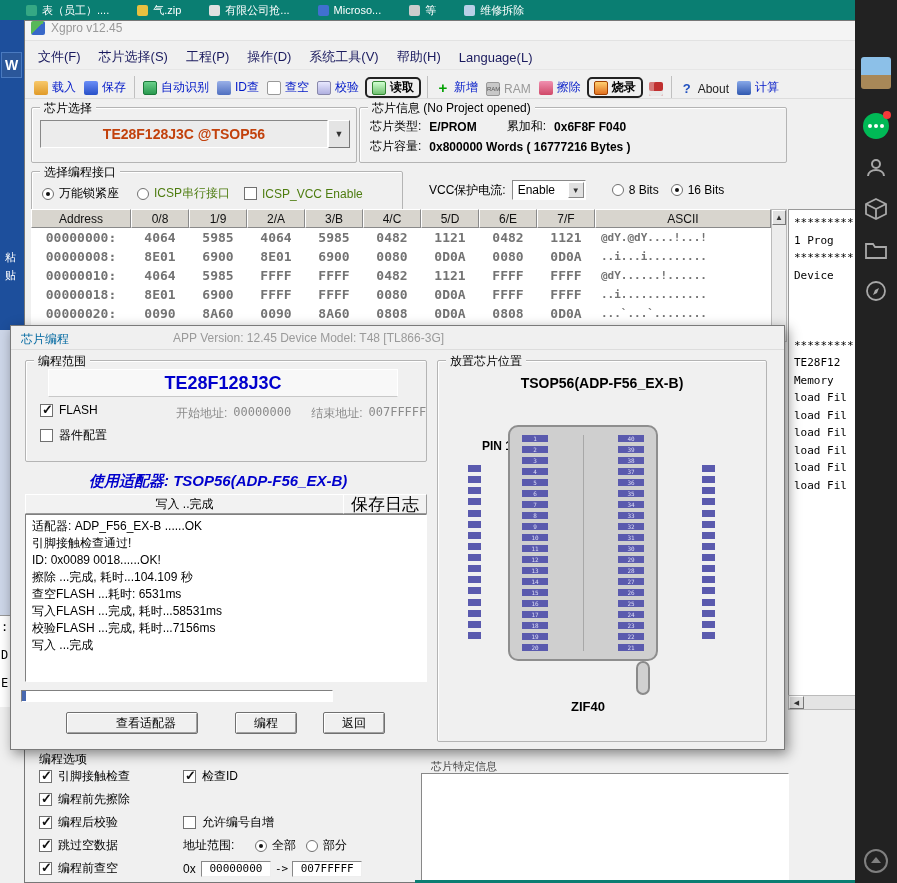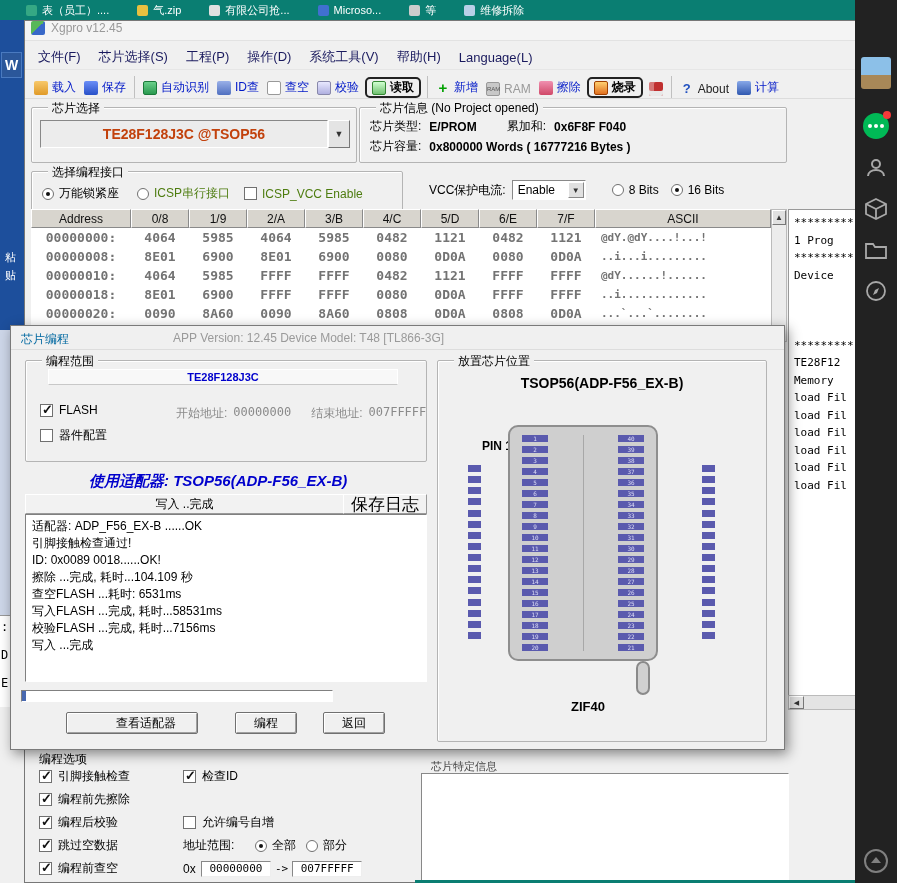--- a/index.html
+++ b/index.html
@@ -55,21 +55,21 @@
   .ti-plus { background:none; color:#00a000; font-size:15px; font-weight:bold; line-height:14px; }
   .ti-ram { background:#c8c8c8; color:#555; font-size:6px; line-height:13px; border:1px solid #999; }
   .ti-erase { background:linear-gradient(#f090b0,#d04868); }
   .ti-burn { background:linear-gradient(#ffd070,#e07020); border:1px solid #a04000; }
   .ti-grid { background:#c03030; box-shadow:inset 0 -5px 0 #e8e8e8, inset 5px 0 0 rgba(255,255,255,.35); }
   .ti-question { background:none; color:#2050c0; font-weight:bold; font-size:13px; line-height:14px; }
   .ti-calc { background:linear-gradient(#88a8e8,#3058b0); }
 
   
   .group { position:absolute; border:1px solid #b4b4b4; border-radius:2px; box-shadow:inset 1px 1px 0 #fff; }
-  .legend { position:absolute; top:-8px; left:16px; background:#f0f0f0; padding:0 4px; font-size:12px; color:#000; white-space:nowrap; }
+  .legend { position:absolute; top:-8px; left:8px; background:#f0f0f0; padding:0 4px; font-size:12px; color:#000; white-space:nowrap; }
 
   .chip-select { left:6px; top:86px; width:326px; height:56px; }
   .combo { position:absolute; left:8px; top:12px; width:310px; height:28px; display:flex; }
   .combo-val { flex:1; background:#ececec; border:1px solid; border-color:#888 #fff #fff #888; display:flex; align-items:center; justify-content:center; font-weight:bold; font-size:14px; color:#c2410c; }
   .combo-btn { width:22px; background:#e4e4e4; border:1px solid; border-color:#fff #777 #777 #fff; display:flex; align-items:center; justify-content:center; font-size:9px; color:#333; }
 
   .chip-info { left:334px; top:86px; width:428px; height:56px; }
   .ci-row { position:absolute; left:10px; font-size:12px; display:flex; align-items:center; white-space:nowrap; }
   .r1 { top:10px; } .r2 { top:30px; }
   .ci-val { font-weight:bold; margin-left:8px; }
@@ -121,21 +121,21 @@
   .ml10 { margin-left:10px; }
   .chip-spec-label { position:absolute; left:406px; top:738px; font-size:11px; color:#444; }
   .chip-spec-box { position:absolute; left:396px; top:752px; width:368px; height:110px; background:#fff; border:1px solid; border-color:#888 #fff #fff #888; }
 
   
   .dialog { position:absolute; left:10px; top:325px; width:775px; height:425px; background:#f0f0f0; border:1px solid #7a7a7a; box-shadow:3px 4px 12px rgba(0,0,0,.45); z-index:6; }
   .dlg-title { height:24px; border-bottom:1px solid #ddd; position:relative; }
   .dlg-t-left { position:absolute; left:10px; top:5px; font-size:12px; color:#0369a1; }
   .dlg-t-center { position:absolute; left:162px; top:5px; font-size:12px; color:#9a9a9a; }
   .rangeg { left:14px; top:34px; width:402px; height:102px; }
-  .chipbar { position:absolute; left:22px; top:8px; width:350px; height:16px; background:#f8f8f8; border:1px solid #fff; border-bottom:1px solid #c8c8c8; display:flex; align-items:center; justify-content:center; font-size:11px; font-weight:bold; color:#0000cc; }
+  .chipbar { position:absolute; left:22px; top:8px; width:350px; height:28px; background:#f8f8f8; border:1px solid #fff; border-bottom:1px solid #c8c8c8; display:flex; align-items:center; justify-content:center; font-size:18px; font-weight:bold; color:#0000cc; }
   .flash-row { position:absolute; left:14px; top:42px; display:flex; align-items:center; font-size:12px; }
   .cfg-row { position:absolute; left:14px; top:66px; display:flex; align-items:center; font-size:12px; }
   .d-lb { margin-left:6px; }
   .addr-row { position:absolute; left:150px; top:44px; font-size:12px; color:#8a8a8a; display:flex; white-space:nowrap; }
   .addr-v { font-family:"DejaVu Sans Mono", monospace; margin-left:6px; }
   .endlb { margin-left:20px; }
   .adapter-line { position:absolute; left:78px; top:146px; font-size:15px; font-weight:bold; font-style:italic; color:#0000cc; }
   .status-bar { position:absolute; left:14px; top:168px; width:402px; height:20px; display:flex; }
   .status-cell { flex:1; background:#f2f2f2; border:1px solid; border-color:#fff #9a9a9a #9a9a9a #fff; font-size:12px; display:flex; align-items:center; justify-content:center; }
   .savelog-btn { width:84px; background:#f2f2f2; border:1px solid; border-color:#fff #9a9a9a #9a9a9a #fff; font-size:17px; display:flex; align-items:center; justify-content:center; margin-left:-1px; }

